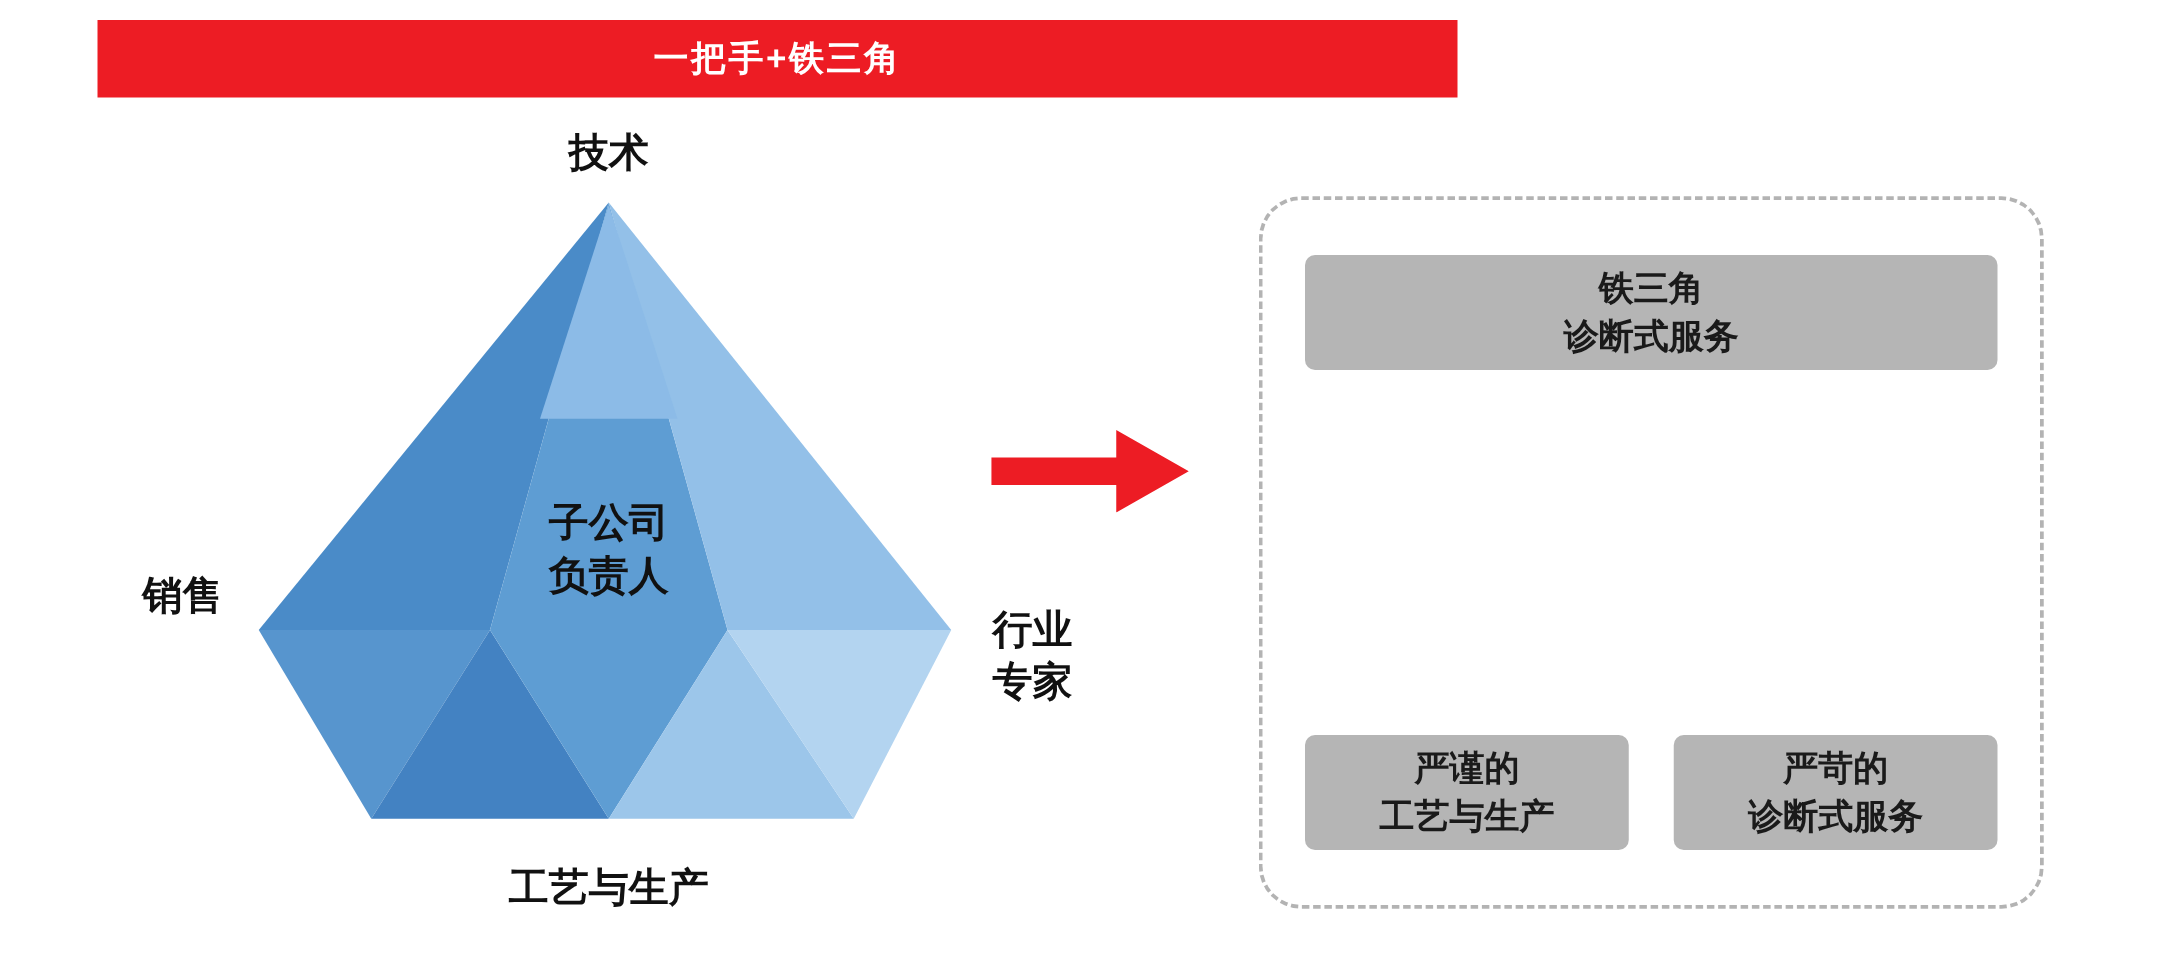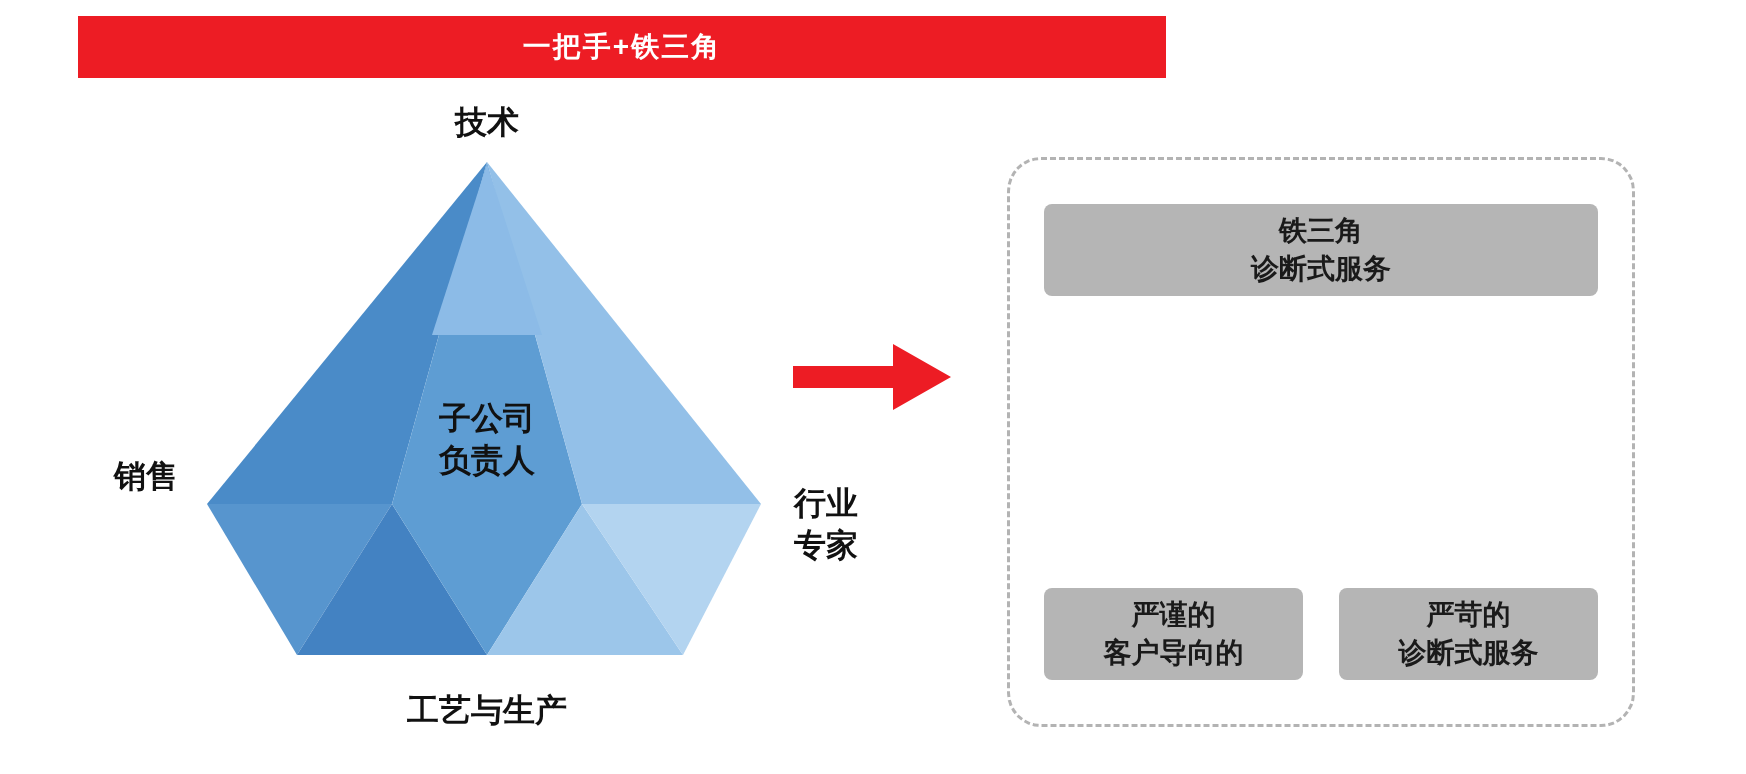--- a/index.html
+++ b/index.html
@@ -85,19 +85,19 @@
     <polygon points="0,22 100,22 100,0 158,33 100,66 100,44 0,44" fill="#ed1c24"></polygon>
   </svg>
 
   <div class="panel">
     <div class="panel-row">
       <div class="gray-box">铁三角
 诊断式服务</div>
     </div>
     <div class="panel-row">
       <div class="gray-box">严谨的
-客户导向的</div>
+工艺与生产</div>
       <div class="gray-box">严苛的
 诊断式服务</div>
     </div>
   </div>
 
 </div>
 
 </body></html>

